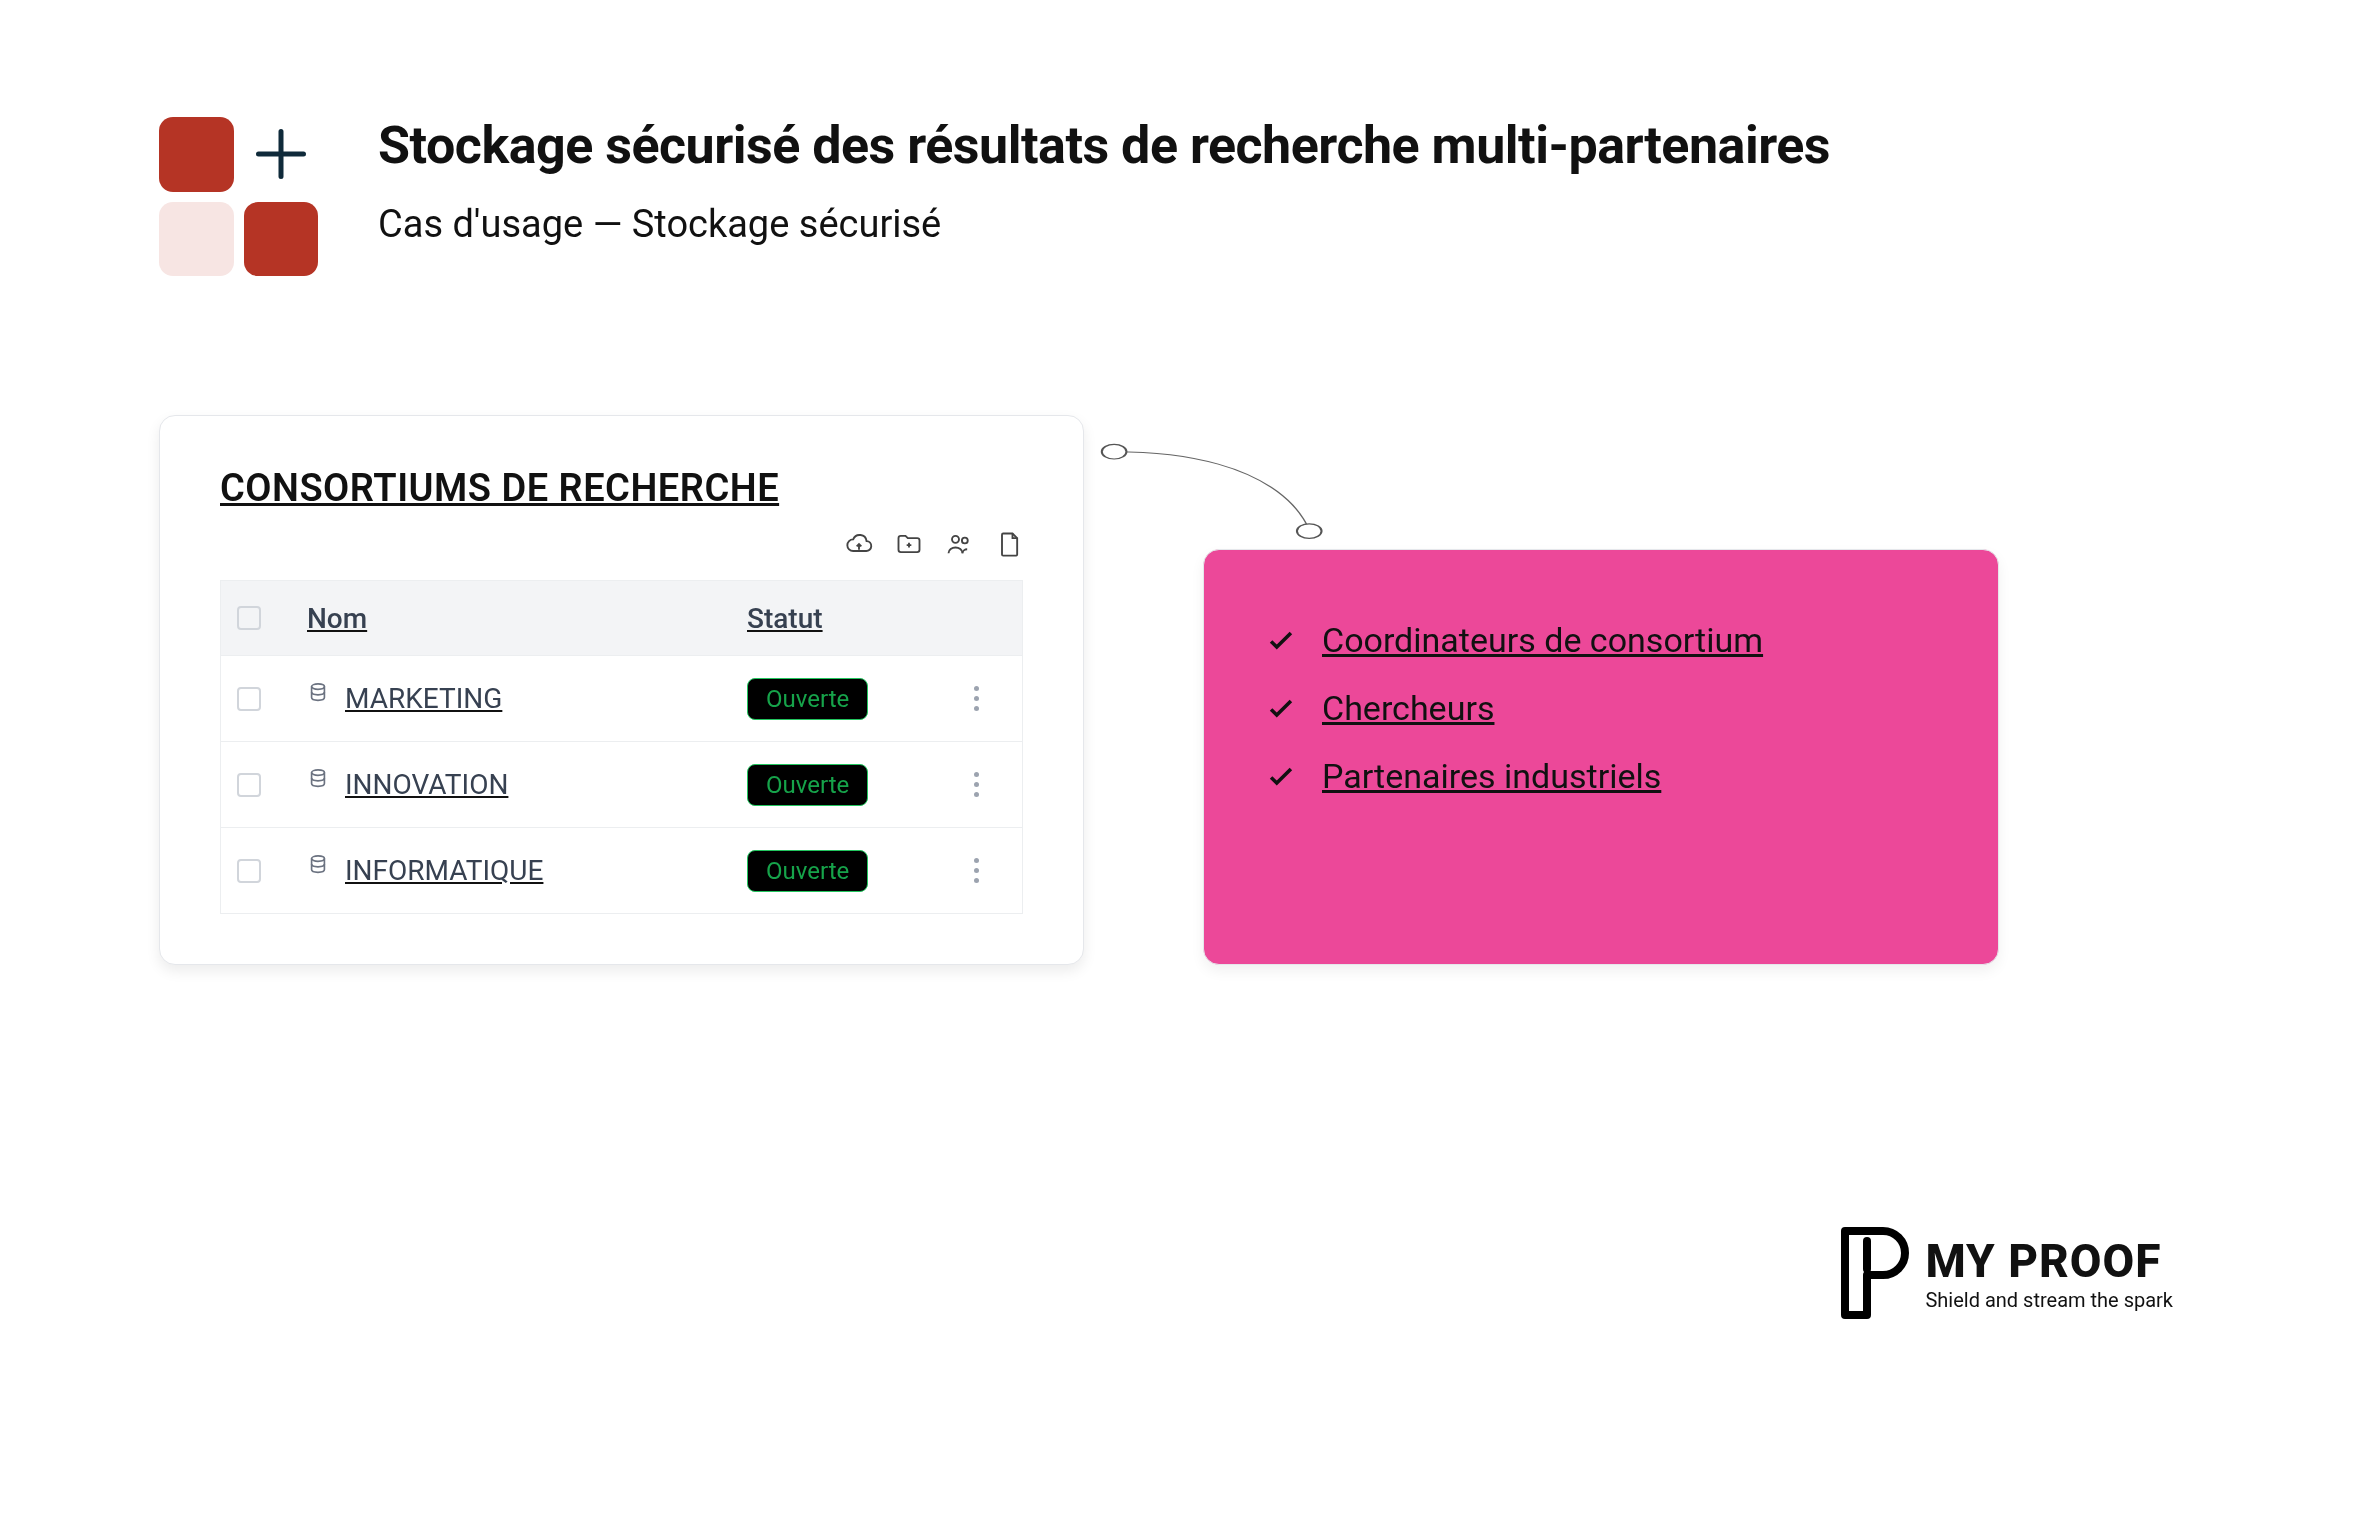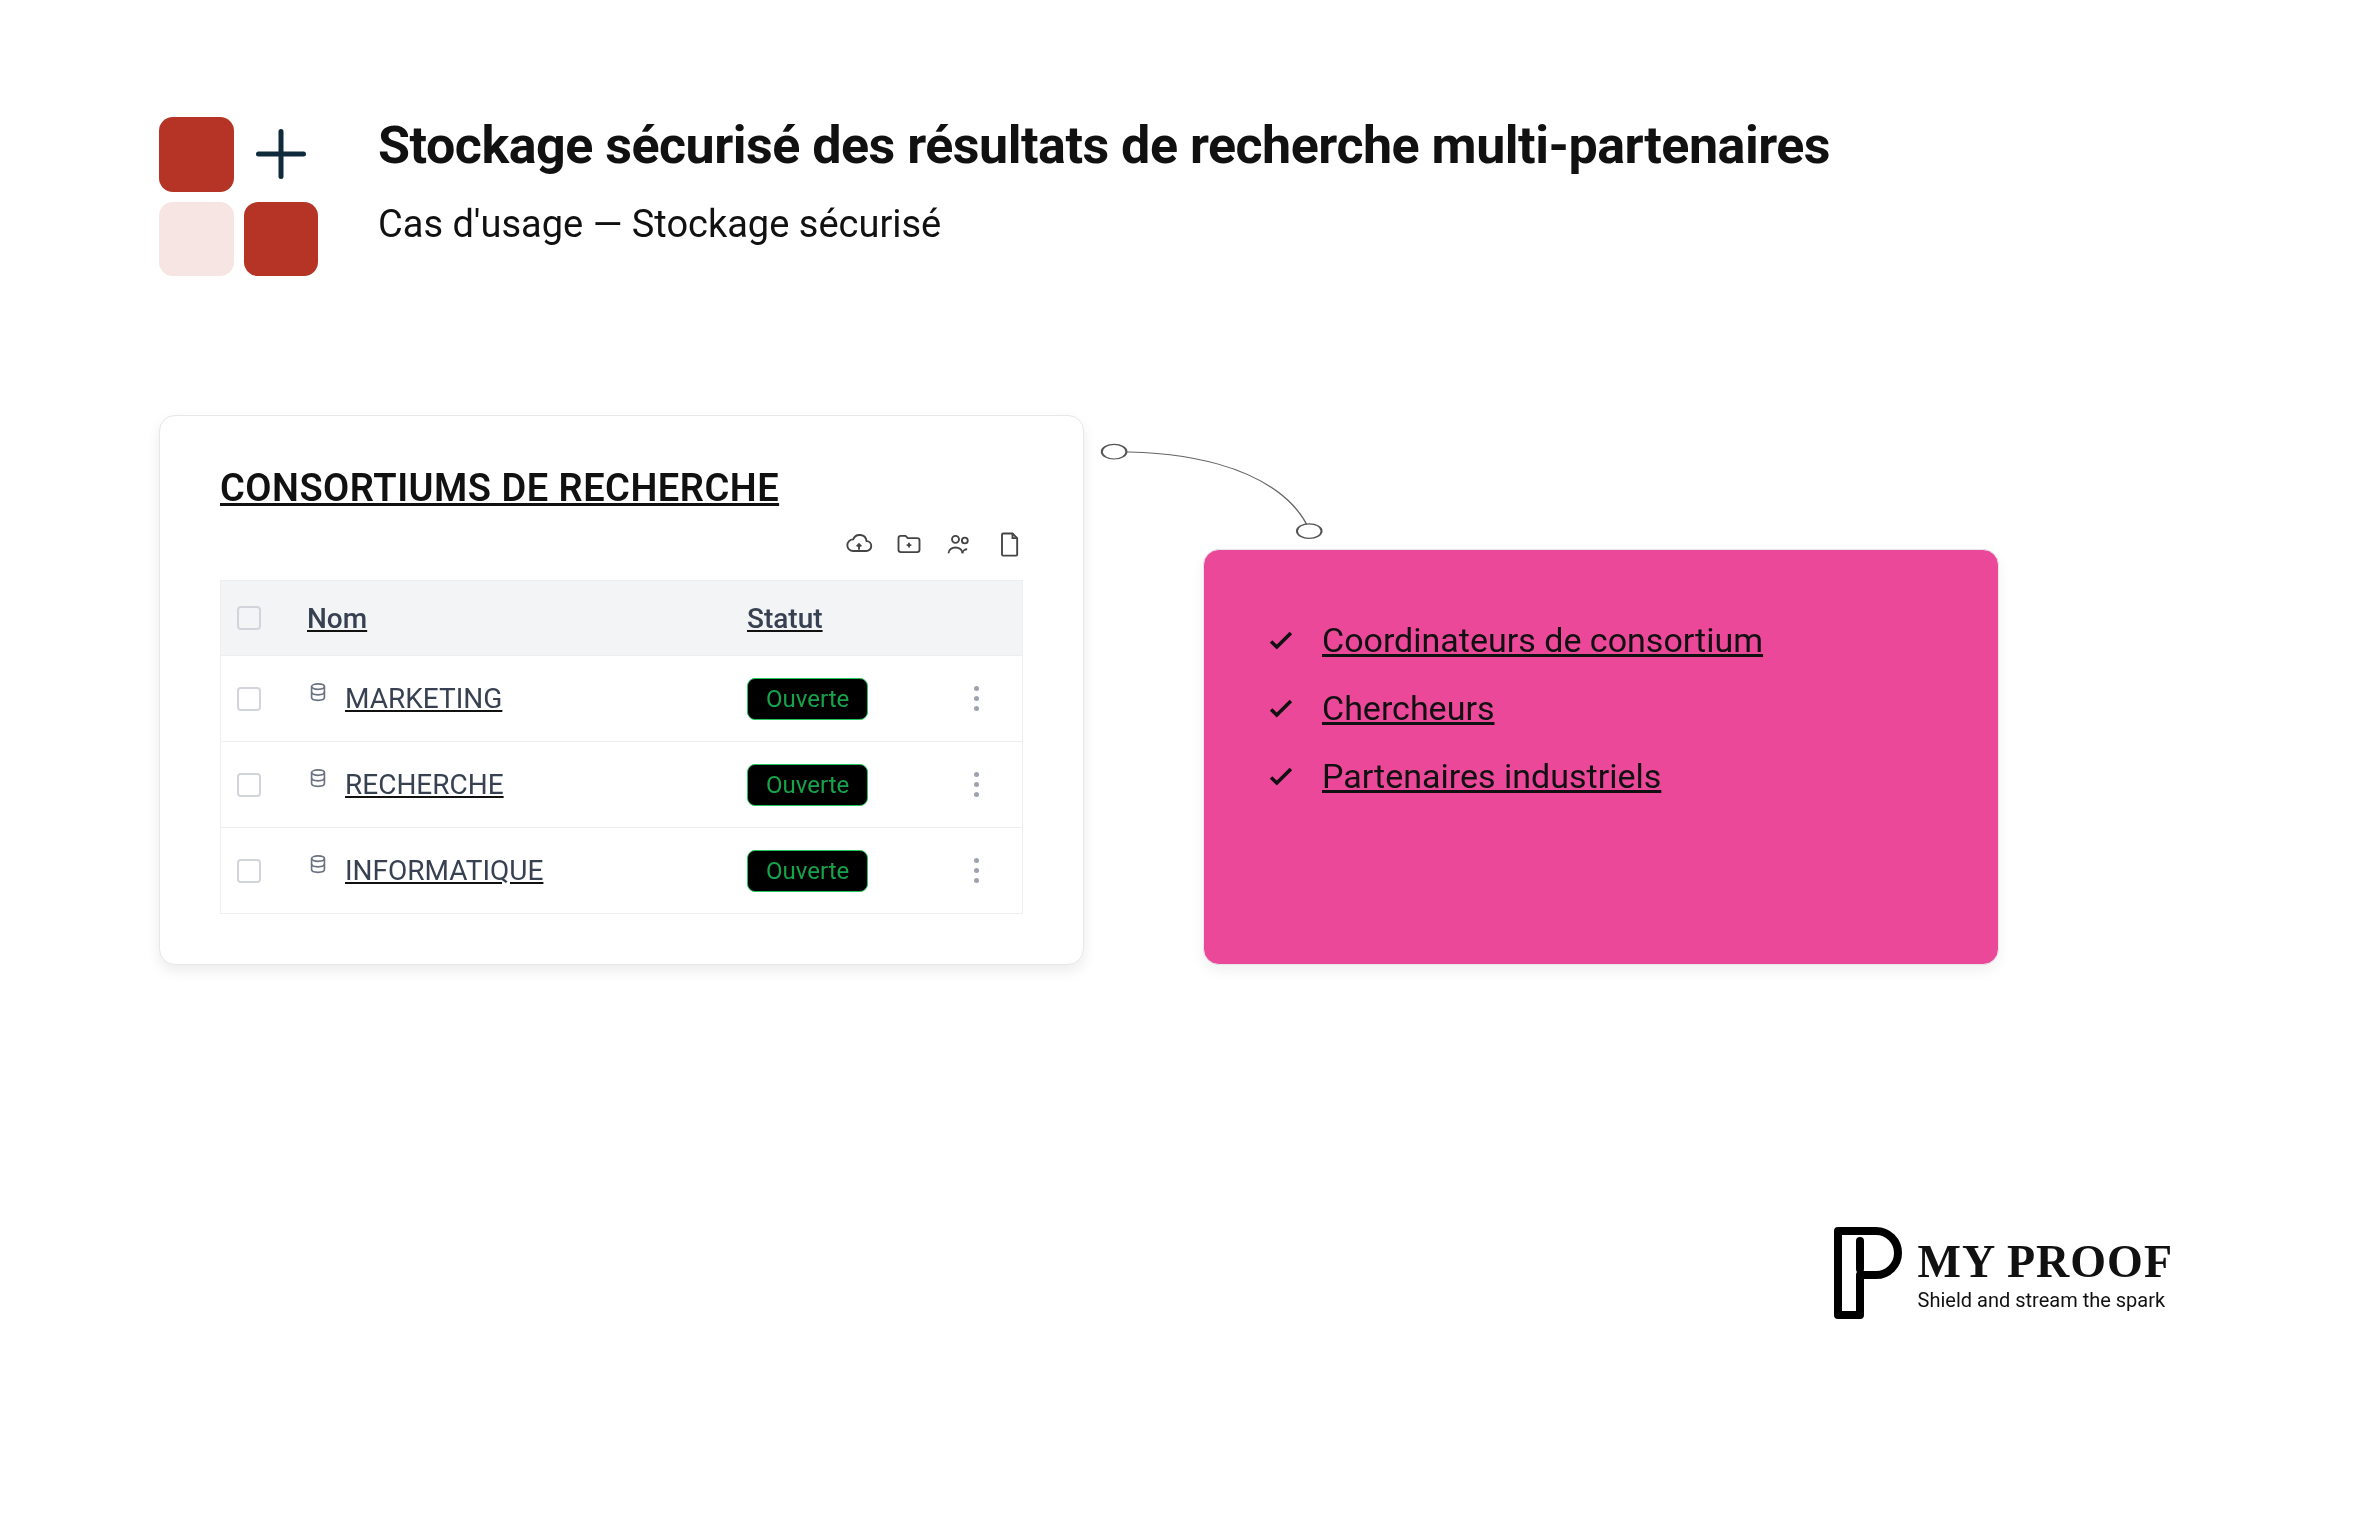--- a/index.html
+++ b/index.html
@@ -78,21 +78,21 @@
 
   
   .brand {
     position: absolute;
     right: 199px;
     bottom: 219px;
     display: flex;
     align-items: center;
     gap: 14px;
   }
-  .brand-text .l1 { font-size: 46px; font-weight: 800; letter-spacing: 1px; font-family: Liberation Serif, serif; }
+  .brand-text .l1 { font-size: 46px; font-weight: 800; letter-spacing: 1px; }
   .brand-text .l2 { font-size: 20px; font-weight: 400; }
 </style>
 </head>
 <body>
 
 <div class="page">
 
   <div class="header">
     <div class="logo-grid">
       <div class="logo-sq sq1"></div>
@@ -183,21 +183,21 @@
         <div class="trow">
           <div>
               <div class="chk"></div>
             </div>
           <div class="name-cell">
             <svg viewBox="0 0 24 24">
                 <ellipse cx="12" cy="5" rx="7" ry="3"></ellipse>
                 <path d="M5 5v6c0 1.7 3.1 3 7 3s7-1.3 7-3V5"></path>
                 <path d="M5 11v6c0 1.7 3.1 3 7 3s7-1.3 7-3v-6"></path>
               </svg>
-            <span>RECHERCHE</span>
+            <span>INNOVATION</span>
           </div>
           <div><span class="badge">Ouverte</span></div>
           <div class="kebab">
               <span></span>
               <span></span>
               <span></span>
             </div>
         </div>
 
         <div class="trow">

